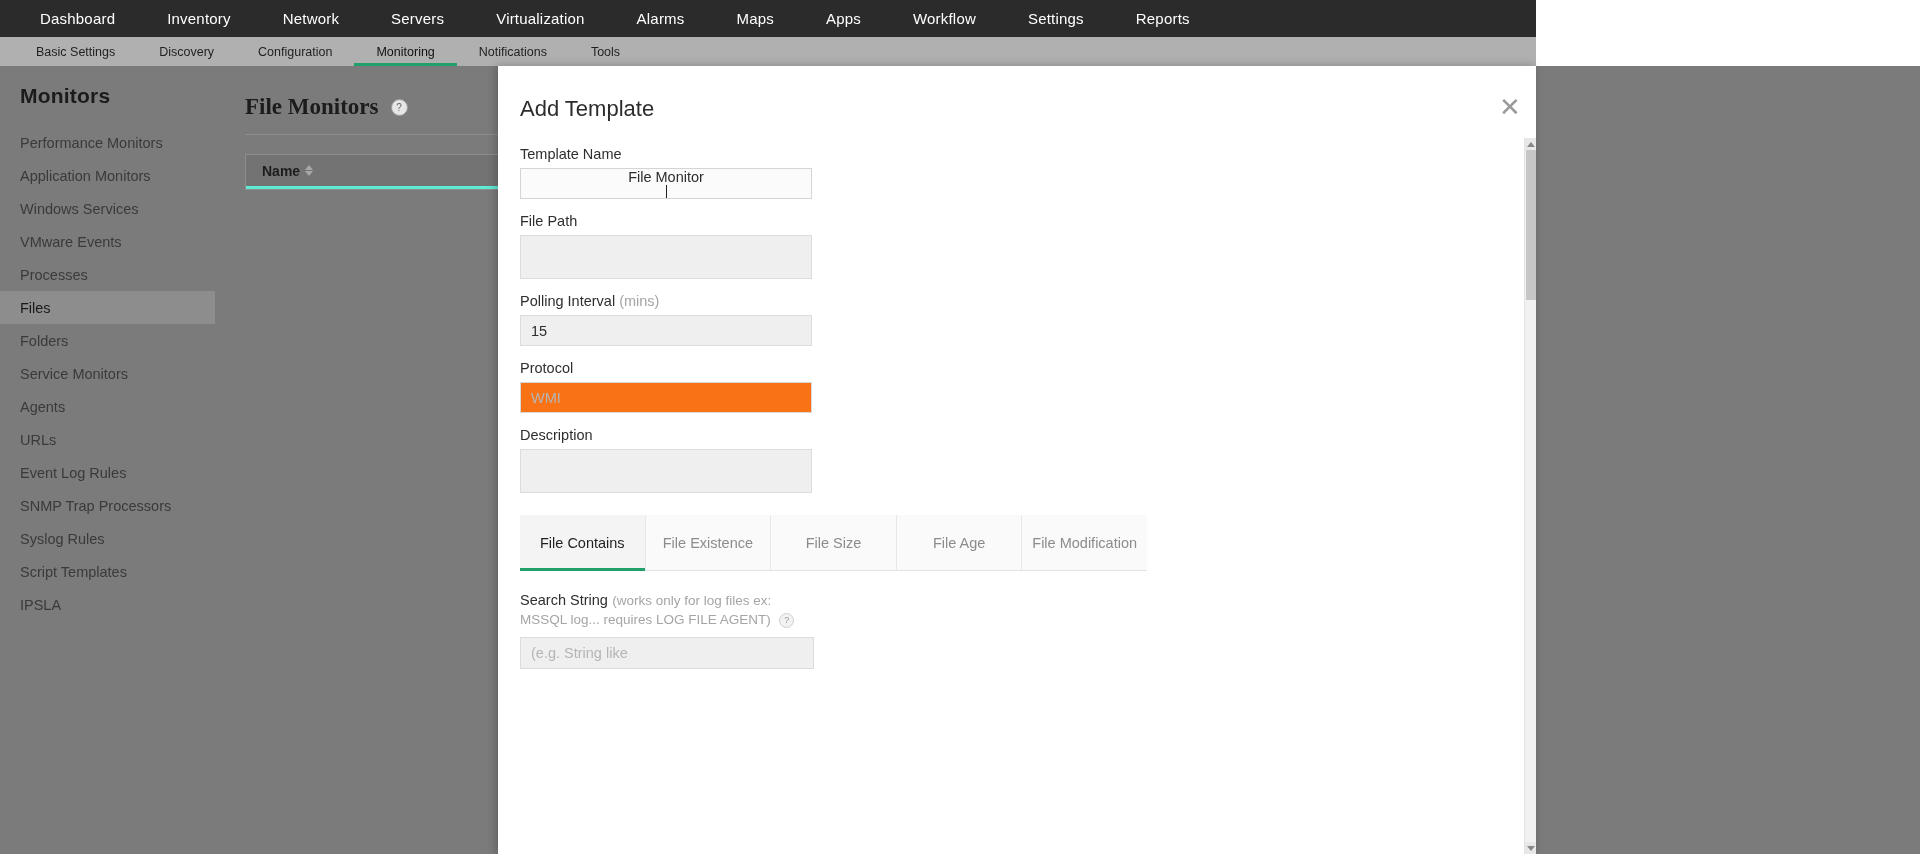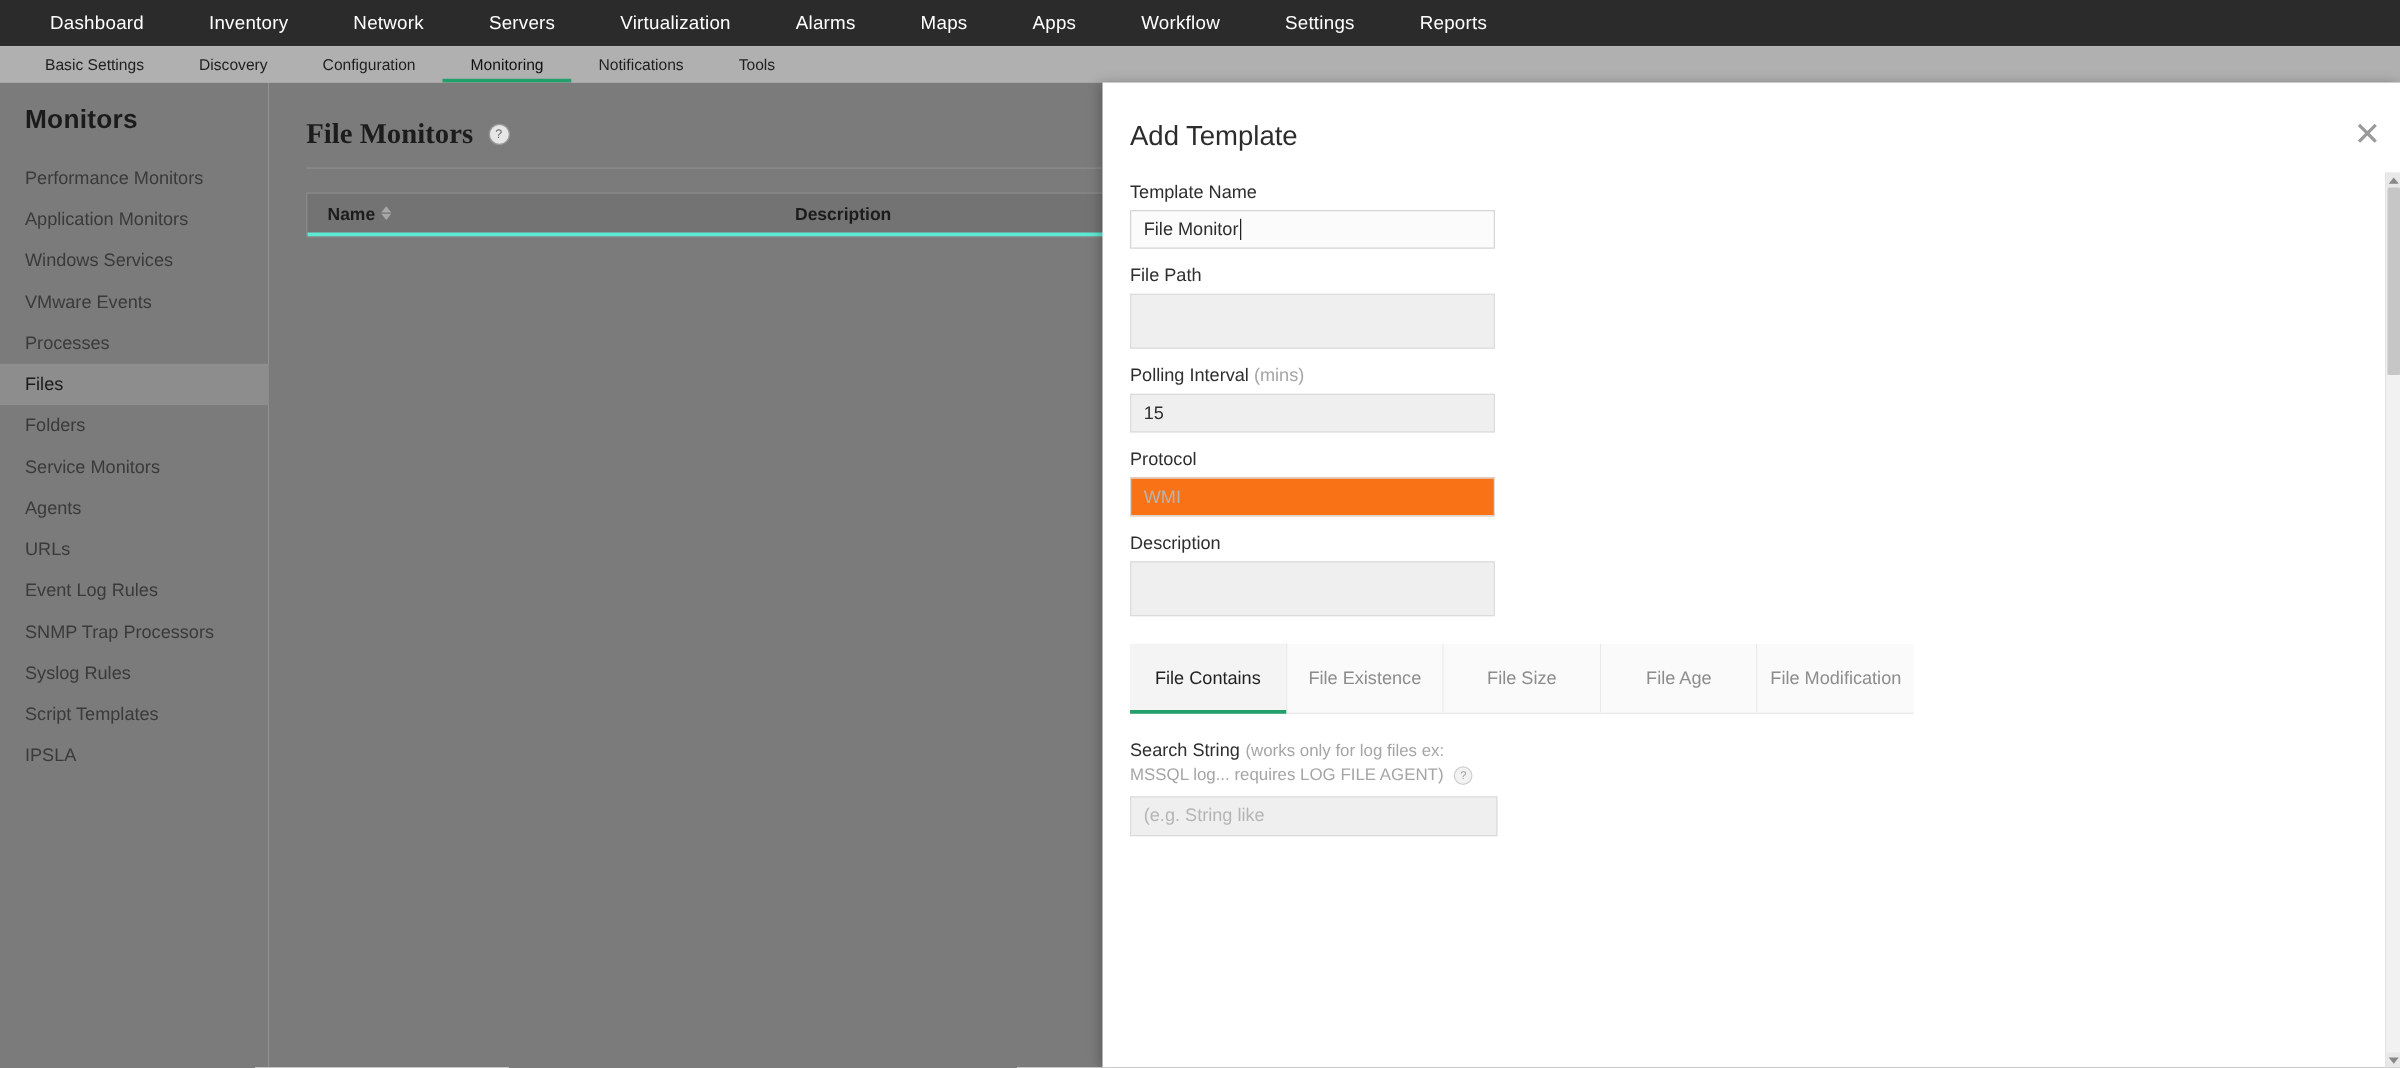--- a/index.html
+++ b/index.html
@@ -2,21 +2,21 @@
 <html><head>
 <meta charset="utf-8">
 <style>
   * { box-sizing: border-box; margin: 0; padding: 0; }
   html, body {
     width: 1920px; height: 854px;
     font-family: "Liberation Sans", sans-serif;
     background: #ffffff;
     overflow: hidden;
   }
-  .app { position: relative; width: 1920px; height: 854px; }
+  .app { position: relative; width: 1536px; height: 854px; }
 
   
   .topnav {
     height: 37px; background: #2b2b2b;
     display: flex; align-items: center;
     padding-left: 14px;
   }
   .topnav-item {
     color: #ffffff; font-size: 15px; letter-spacing: .2px;
     padding: 0 26px; height: 37px; line-height: 37px;
@@ -156,21 +156,21 @@
   .inp::placeholder { color: #b5b5b5; }
   .inp.tall { height: 44px; }
   .inp.search { width: 294px; height: 32px; }
   .caret {
     display: inline-block; width: 1px; height: 17px;
     background: #222; vertical-align: -3px; margin-left: 1px;
   }
   .namebox {
     width: 292px; height: 31px; background: #fbfbfb;
     border: 1px solid #d5d5d5; display: flex; align-items: center;
-    padding: 0 10px; font-size: 14.5px; color: #2d2d2d;
+    padding: 0 10px; font-size: 14.5px; color: #2d2d2d; flex-direction: column;
   }
 
   
   .tabs {
     margin-top: 22px; display: flex; width: 627px;
     border-bottom: 1px solid #e2e2e2;
   }
   .tab {
     flex: 1; height: 55px; background: #fafafa;
     border-right: 1px solid #e8e8e8;

